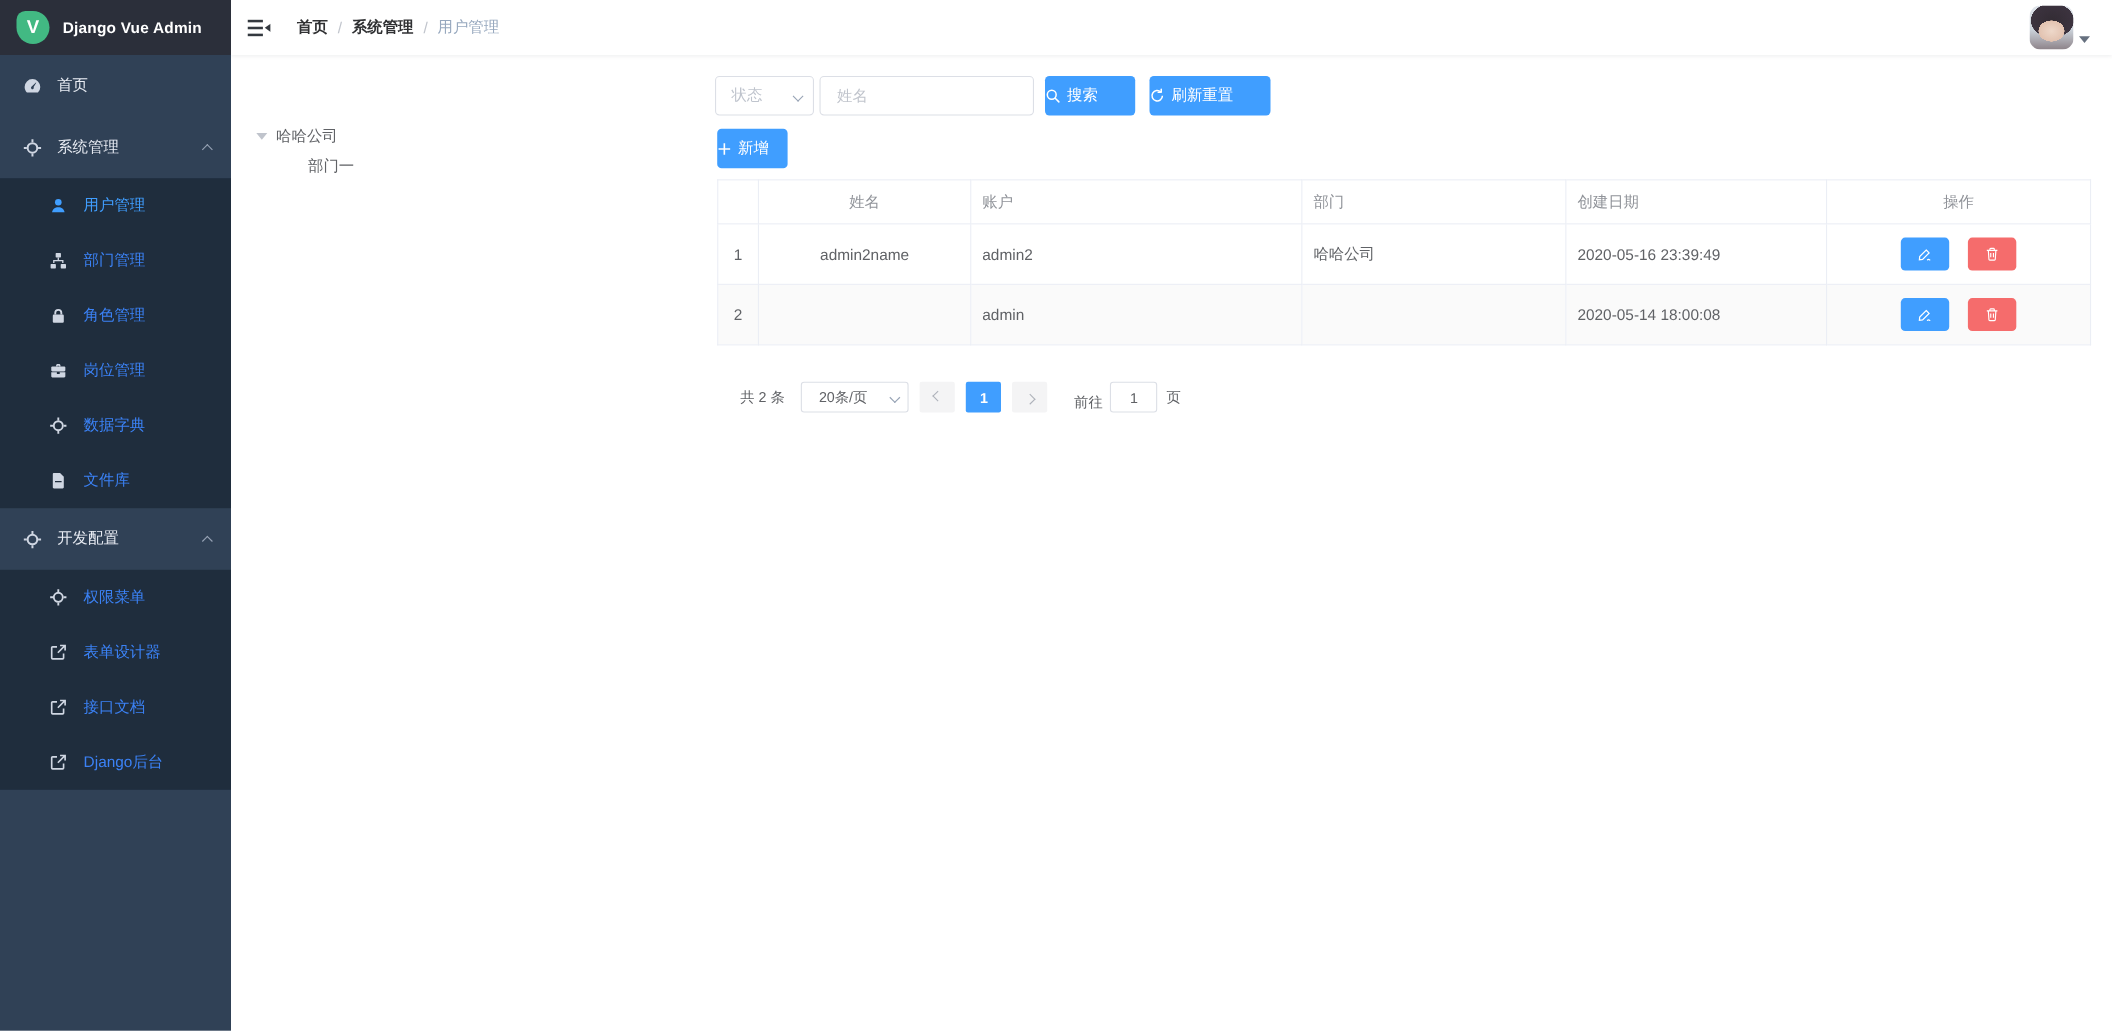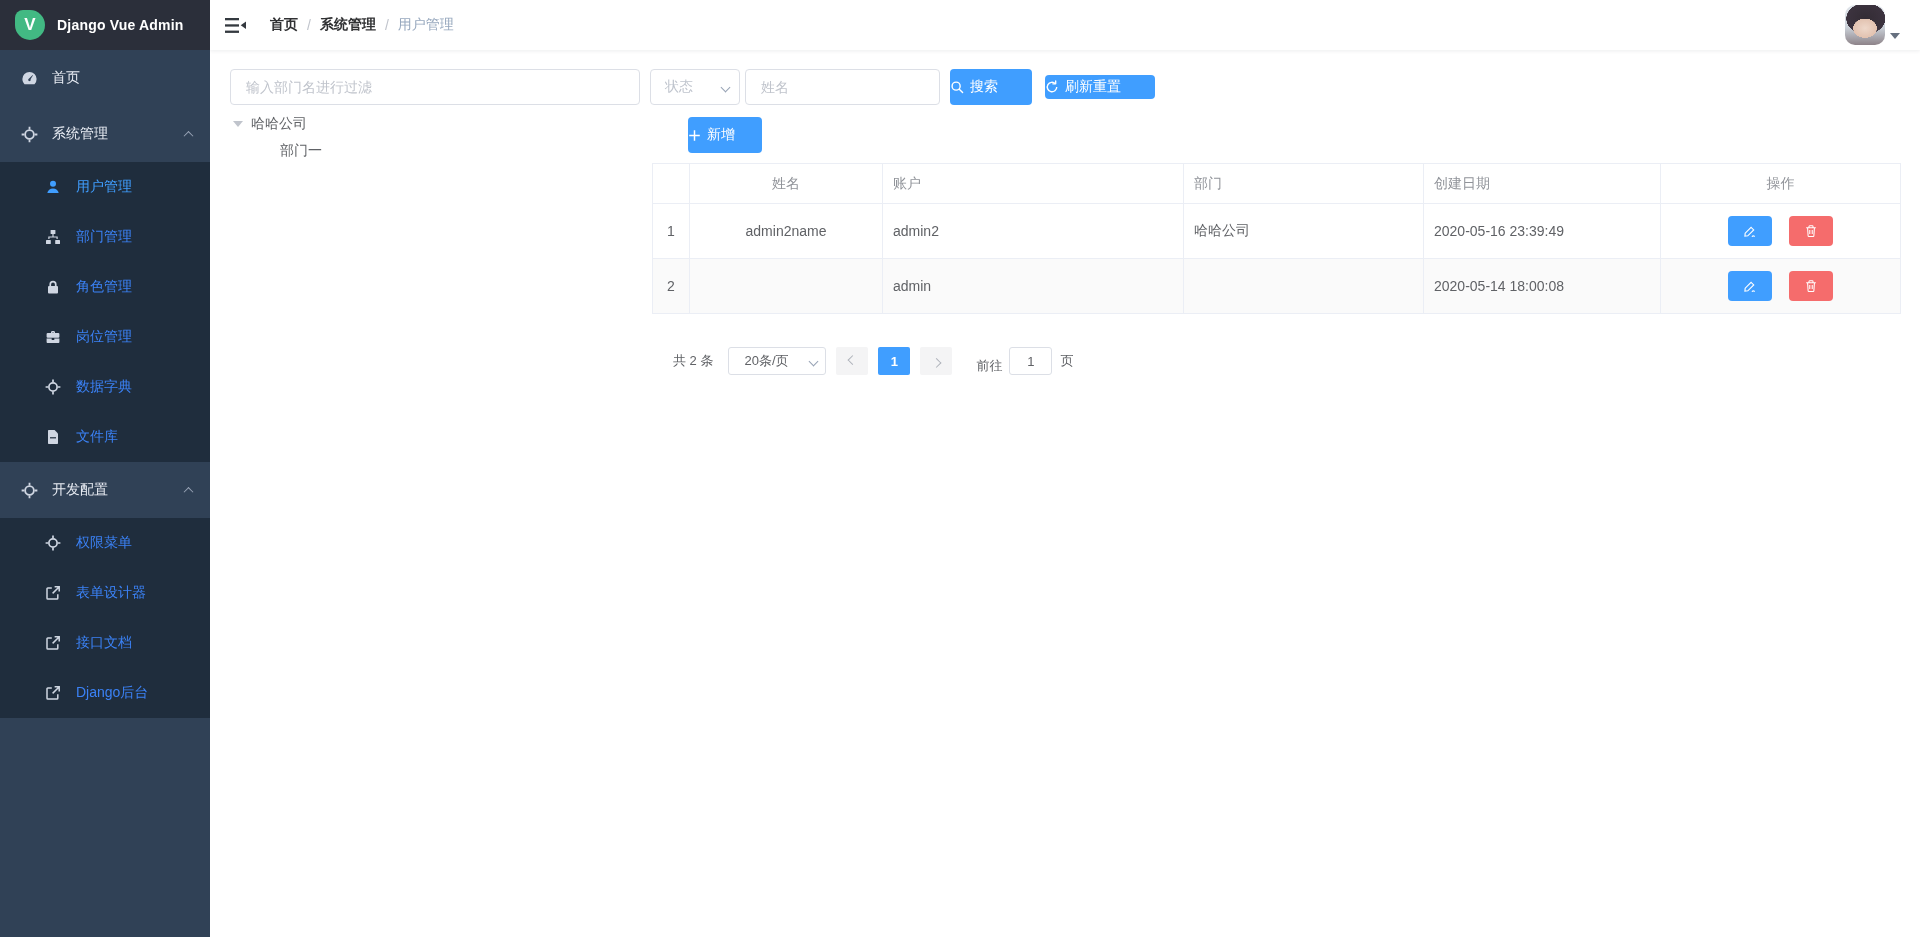--- a/index.html
+++ b/index.html
@@ -58,22 +58,22 @@
 
   .toolbar { position:absolute; left:440px; top:19px; height:36px; display:flex; align-items:center; }
   .el-select { width:90px; height:36px; border:1px solid #dcdfe6; border-radius:4px; display:flex;
                align-items:center; padding:0 10px 0 14px; cursor:pointer; background:#fff; }
   .el-select .sel-text { color:#bfc4cd; font-size:14px; flex:1; }
   .name-input { width:195px; height:36px; margin-left:5px; }
   .btn { border:none; border-radius:4px; display:inline-flex; align-items:center; 
          gap:6px; font-size:14px; cursor:pointer; color:#fff; }
   .btn-primary { background:#409EFF; }
   .search-btn { width:82px; height:36px; margin-left:10px; }
-  .reset-btn  { width:110px; height:24px; margin-left:13px; }
-  .add-btn { position:absolute; left:442px; top:67px; width:74px; height:36px;margin-left:36px; }
+  .reset-btn  { width:110px; height:36px; margin-left:13px; }
+  .add-btn { position:absolute; left:442px; top:67px; width:64px; height:36px; }
 
   
   .user-table { position:absolute; left:442px; top:113px; width:1248px; border-collapse:collapse;
                 table-layout:fixed; font-size:14px; color:#606266; background:#fff; }
   .user-table th, .user-table td { border:1px solid #ebeef5; padding:0 10px; text-align:left; overflow:hidden; }
   .user-table th { height:40px; color:#909399; font-weight:normal; }
   .user-table td { height:55px; }
   .user-table .center { text-align:center; }
   .user-table tr.striped td { background:#fafafa; }
   .cell-idx { padding-left:14px !important; }
@@ -287,21 +287,20 @@
     <span class="crumb current">用户管理</span>
   </nav>
   <div class="nav-right">
     <span class="avatar"></span>
     <span class="avatar-caret"></span>
   </div>
 </header>
 
 <main class="content">
 
-  <input class="el-input tree-filter" placeholder="输入部门名进行过滤" style="">
   <div class="tree">
     <div class="tree-node">
       <span class="tree-caret"></span>
       <span>哈哈公司</span>
     </div>
     <div class="tree-children">
       <div class="tree-node">
         <span>部门一</span>
       </div>
     </div>

